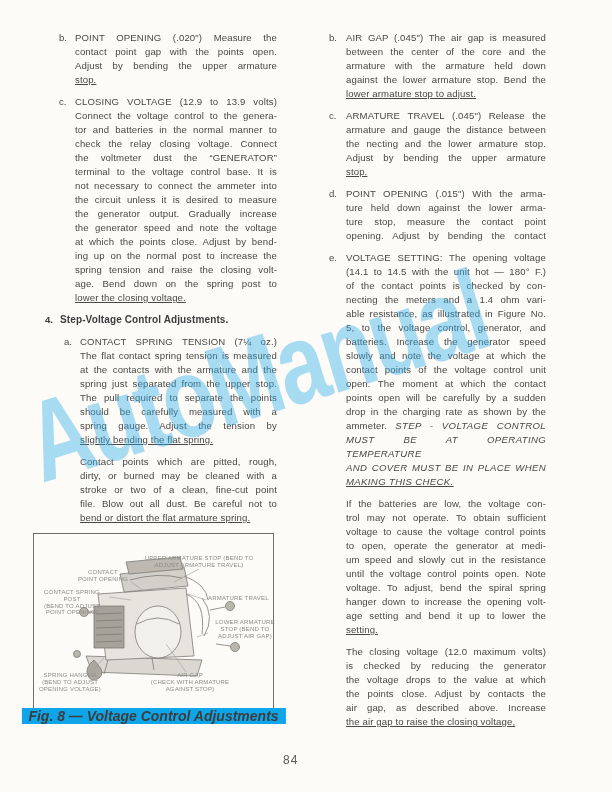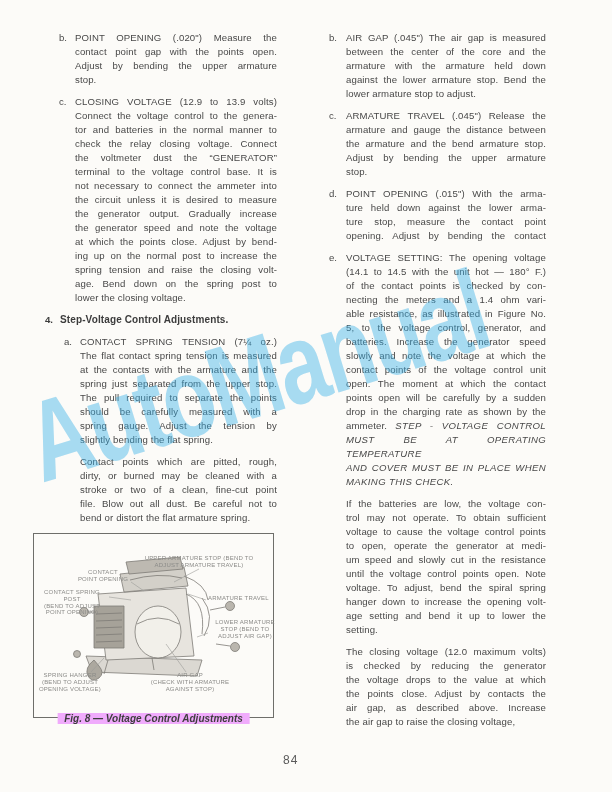--- a/index.html
+++ b/index.html
@@ -14,21 +14,21 @@
   .item{position:relative;margin-bottom:8px;}
   .item.ind1{margin-left:5px;}
   .item.heading{margin-left:-15px;font-weight:bold;color:#3c3c3c;}
   .marker{position:absolute;left:-16px;top:0;font-size:9.6px;line-height:14px;}
   #col-right .marker{left:-17px;}
   .item.heading .marker{left:-15px;}
   .ln{
     font-size:9.6px;line-height:14px;letter-spacing:0.12px;
     text-align:justify;text-align-last:justify;
   }
-  .ln.last{text-align:left;text-align-last:left;}
+  .ln.last{text-align:left;text-align-last:left;text-decoration:underline;}
   .ln.hd{text-align:left;text-align-last:left;font-size:10px;}
   .ln em{font-style:italic;letter-spacing:0.35px;margin-top:36px;}
 
   
   .figure{
     position:absolute;left:33px;top:533px;width:239px;height:183px;
     border:1px solid #6e6e6a;
   }
   .fig-svg{position:absolute;left:0;top:0;width:100%;height:100%;}
   .fig-label{
@@ -37,22 +37,22 @@
   }
   .fl-upper{left:100px;top:21px;width:130px;}
   .fl-cpo{left:37px;top:35px;width:64px;}
   .fl-csp{left:1px;top:55px;width:74px;}
   .fl-at{left:174px;top:61px;width:70px;text-align:left;}
   .fl-las{left:176px;top:85px;width:70px;}
   .fl-sh{left:3px;top:138px;width:66px;}
   .fl-ag{left:116px;top:138px;width:80px;}
   .fig-caption{
     position:absolute;bottom:-7px;left:50%;transform:translateX(-50%);
-    background:#f0abfc;padding:0 7px;white-space:nowrap;
-    font-weight:bold;font-style:italic;font-size:10px;color:#3d3d3d;
+    background:#0ea5e9;padding:0 7px;white-space:nowrap;
+    font-weight:bold;font-style:italic;font-size:14px;color:#3d3d3d;
   }
 
   .page-number{
     position:absolute;left:283px;top:753px;width:30px;
     font-size:12px;letter-spacing:1px;color:#5a5a5a;text-align:left;
   }
 
   .watermark{
     position:absolute;left:42px;top:378px;
     font-size:114px;font-weight:bold;letter-spacing:-3px;white-space:nowrap;
@@ -122,21 +122,21 @@
         <div class="ln">AIR GAP (.045")  The air gap is measured</div>
         <div class="ln">between the center of the core and the</div>
         <div class="ln">armature with the armature held down</div>
         <div class="ln">against the lower armature stop.  Bend the</div>
         <div class="ln last">lower armature stop to adjust.</div>
       </div>
       <div class="item">
         <span class="marker">c.</span>
         <div class="ln">ARMATURE TRAVEL (.045")  Release the</div>
         <div class="ln">armature and gauge the distance between</div>
-        <div class="ln">the armature and the bend armature stop.</div>
+        <div class="ln">the necting and the lower armature stop.</div>
         <div class="ln">Adjust by bending the upper armature</div>
         <div class="ln last">stop.</div>
       </div>
       <div class="item">
         <span class="marker">d.</span>
         <div class="ln">POINT OPENING (.015") With the arma-</div>
         <div class="ln">ture held down against the lower arma-</div>
         <div class="ln">ture stop, measure the contact point</div>
         <div class="ln">opening.  Adjust by bending the contact</div>
       </div>

